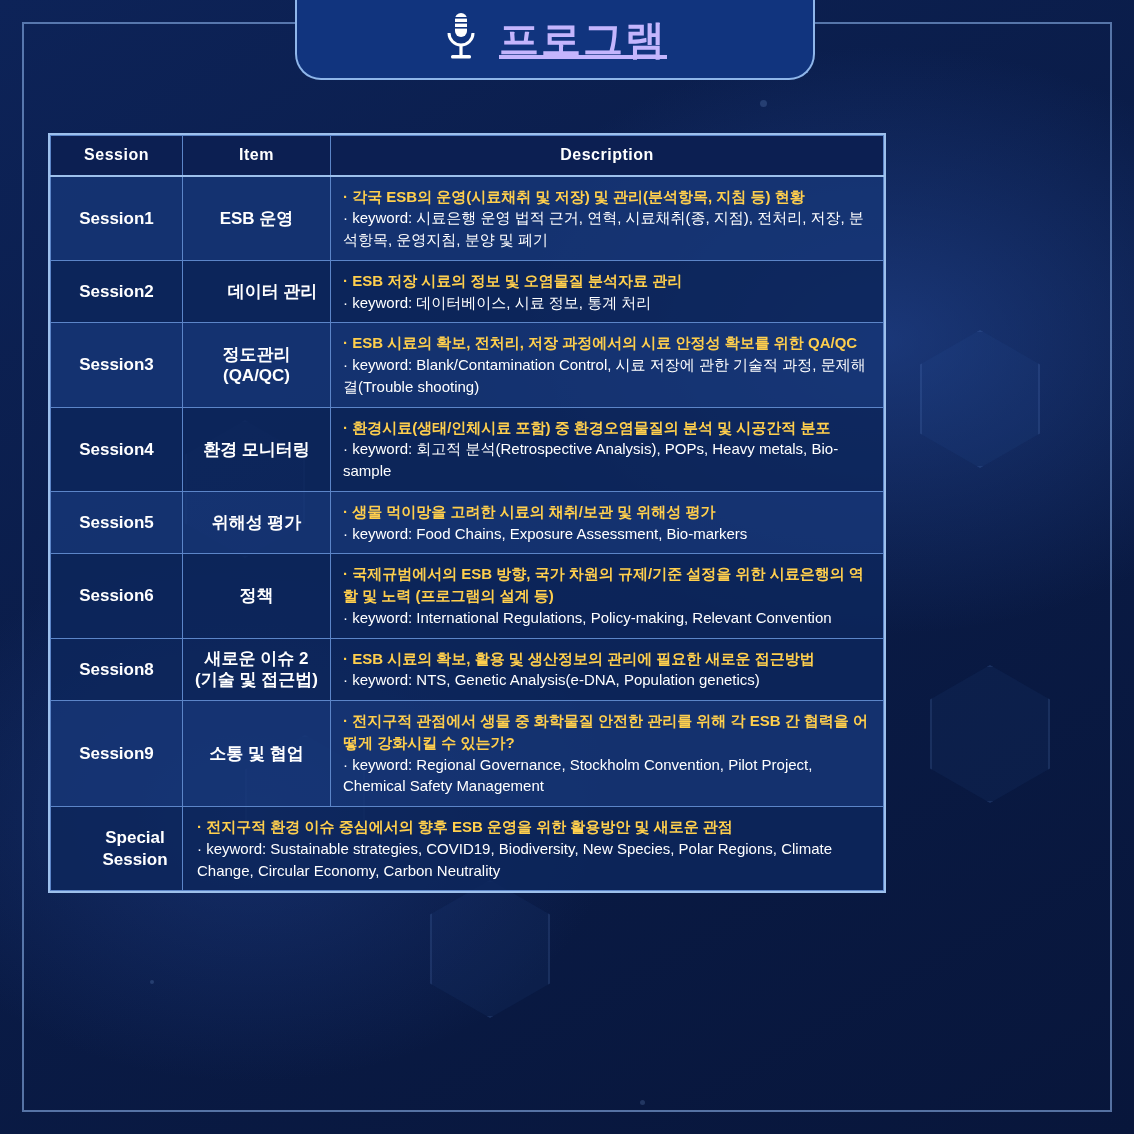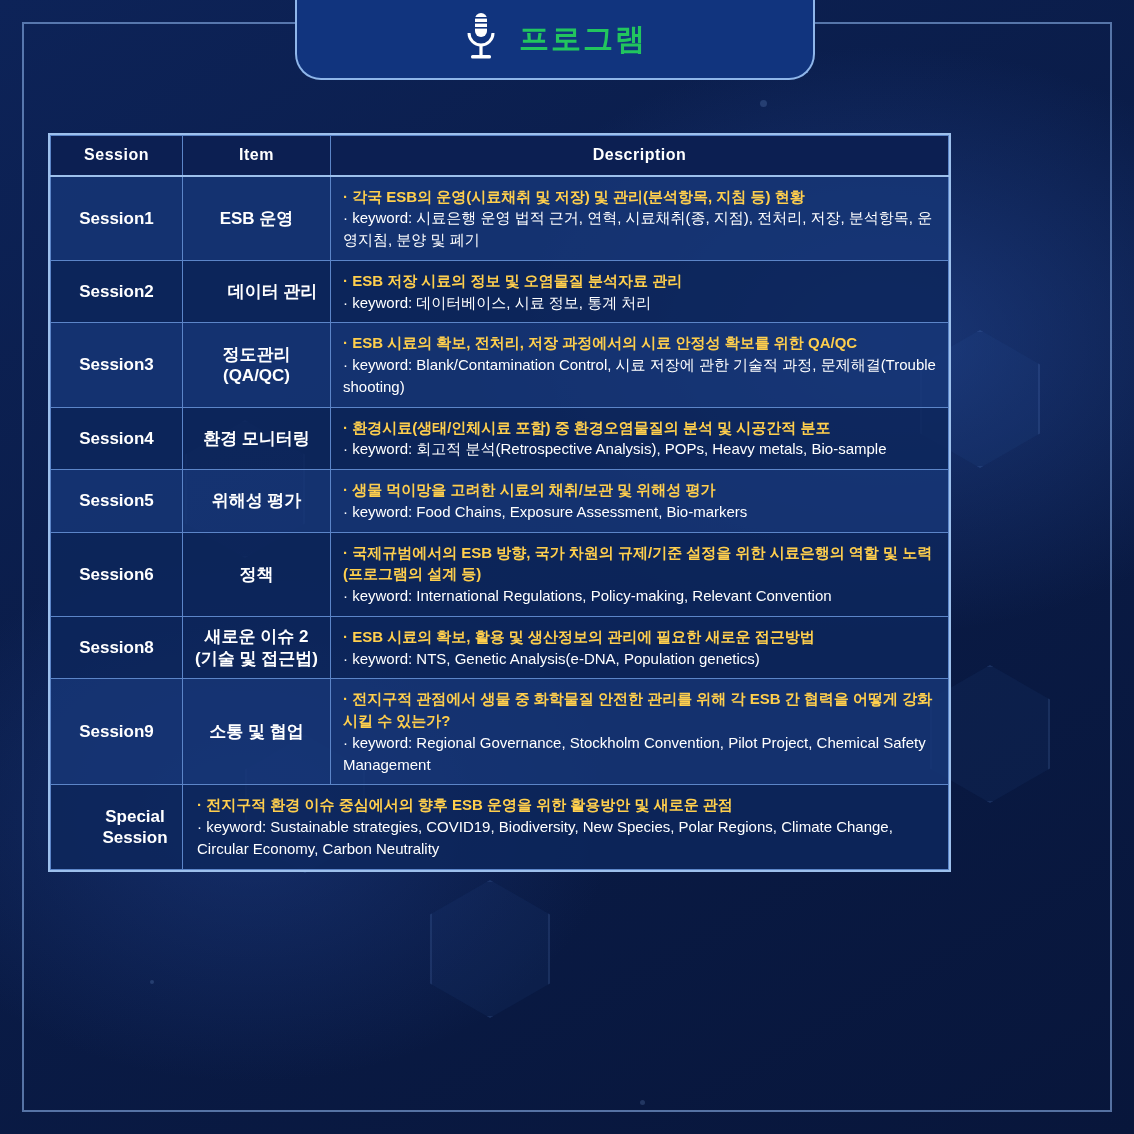--- a/index.html
+++ b/index.html
@@ -51,30 +51,31 @@
     border-top: none;
     border-radius: 0 0 26px 26px;
     display: flex;
     align-items: center;
     justify-content: center;
     gap: 20px;
     z-index: 5;
   }
   .mic-icon { display: block; }
   .header-title {
-    color: #22c55e;
-    font-size: 30px;
+    color: #c4b5fd;
+    font-size: 40px;
     font-weight: bold;
     letter-spacing: 2px;
+    text-decoration: underline;
   }
   
   .table-wrap {
     position: absolute;
     left: 48px; top: 133px;
-    width: 903px;
+    width: 838px;
     border: 2px solid #9dc0ec;
     z-index: 3;
   }
   table {
     border-collapse: collapse;
     width: 100%;
     table-layout: fixed;
   }
   th, td {
     border: 1px solid #5c85c8;

